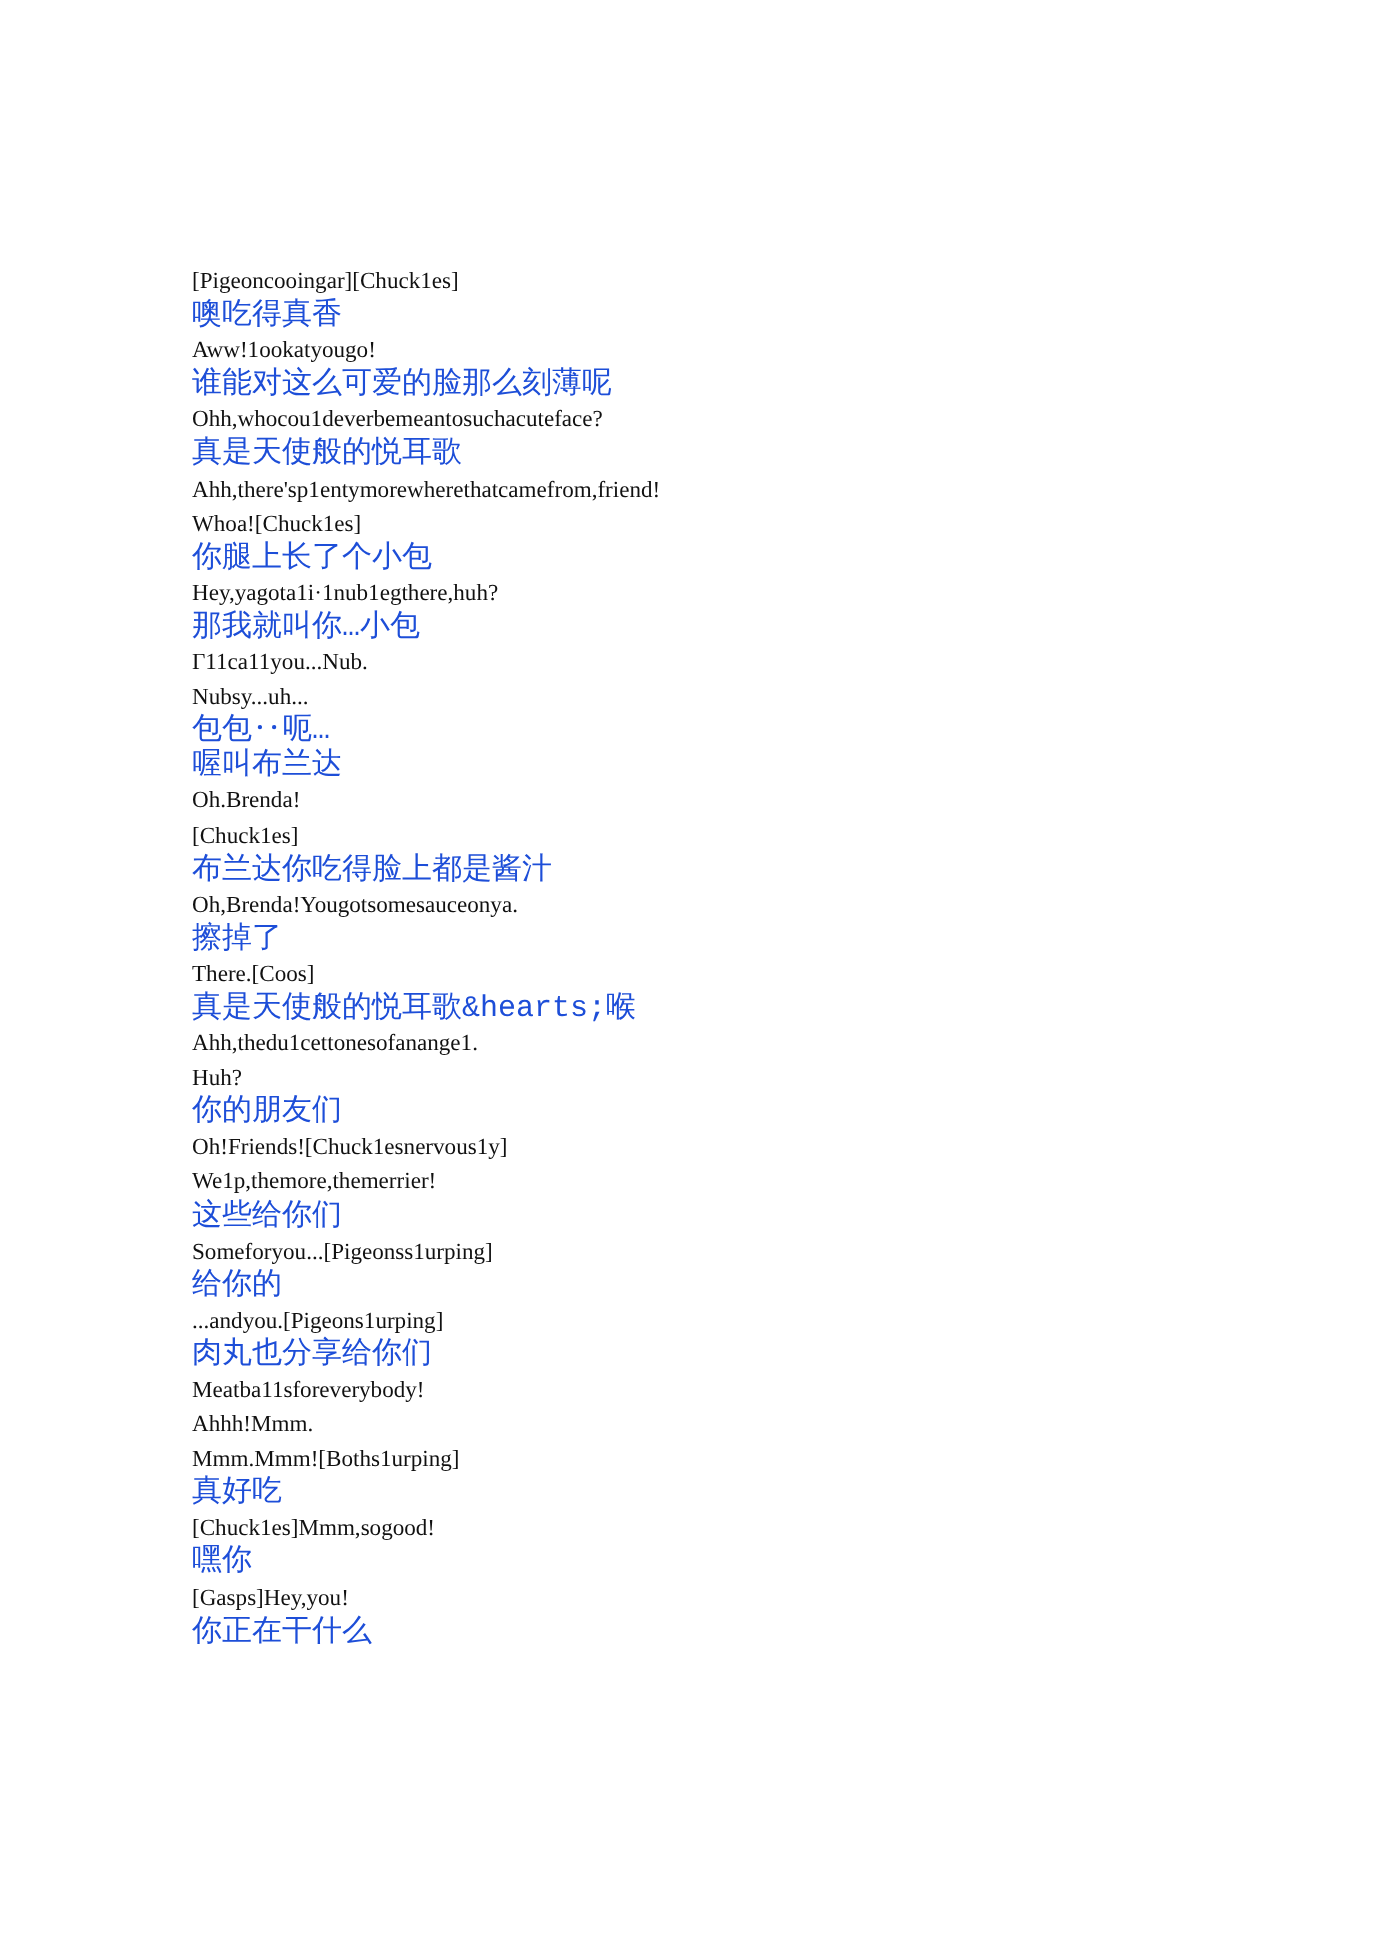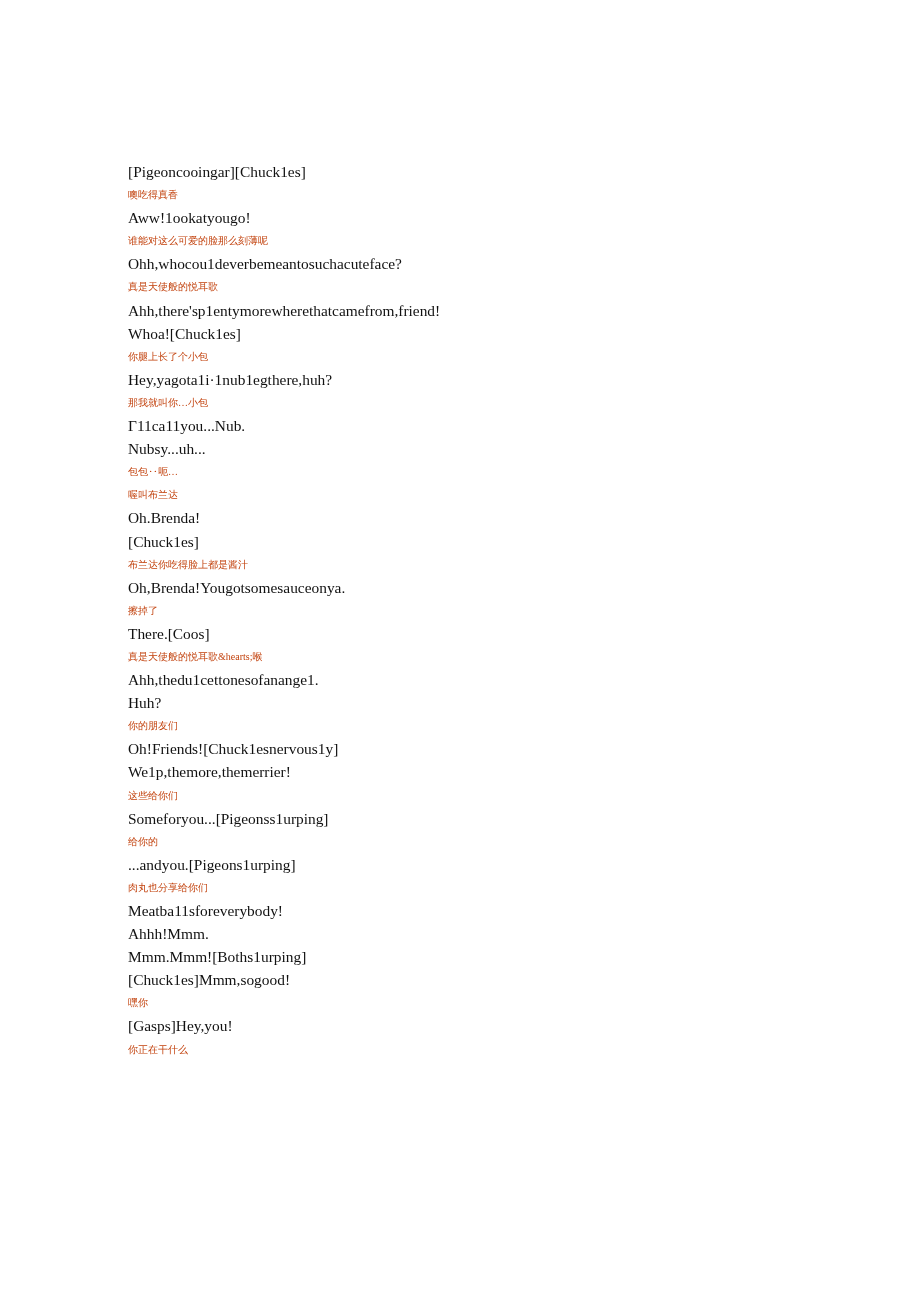--- a/index.html
+++ b/index.html
@@ -12,42 +12,42 @@
     width: 920px;
     height: 1301px;
     position: relative;
     overflow: hidden;
     font-family: "Liberation Serif", "DejaVu Serif", serif;
     -webkit-font-smoothing: antialiased;
   }
   #page {
     position: absolute;
     left: 0;
-    top: 0;
+    top: 16px;
     width: 920px;
     height: 911px;
     background: #ffffff;
   }
   #transcript {
     position: absolute;
     left: 128px;
     top: 160px;
     width: 700px;
   }
   .line {
     display: block;
     font-size: 15.2px;
     line-height: 23.1px;
     white-space: pre;
     letter-spacing: 0px;
   }
   .line.zh {
-    color: #c2410c;
-    font-family: Liberation Serif, serif;
-    font-size: 10px;
+    color: #1d4ed8;
+    font-family: Liberation Mono, monospace;
+    font-size: 20px;
   }
   .line.en {
     color: #111111;
     font-family: "Liberation Serif", "DejaVu Serif", serif;
     font-size: 15.4px;
   }
 </style>
 </head>
 <body>
 
@@ -81,18 +81,19 @@
       <span class="line en">Oh!Friends![Chuck1esnervous1y]</span>
       <span class="line en">We1p,themore,themerrier!</span>
       <span class="line zh">这些给你们</span>
       <span class="line en">Someforyou...[Pigeonss1urping]</span>
       <span class="line zh">给你的</span>
       <span class="line en">...andyou.[Pigeons1urping]</span>
       <span class="line zh">肉丸也分享给你们</span>
       <span class="line en">Meatba11sforeverybody!</span>
       <span class="line en">Ahhh!Mmm.</span>
       <span class="line en">Mmm.Mmm![Boths1urping]</span>
+      <span class="line zh">真好吃</span>
       <span class="line en">[Chuck1es]Mmm,sogood!</span>
       <span class="line zh">嘿你</span>
       <span class="line en">[Gasps]Hey,you!</span>
       <span class="line zh">你正在干什么</span>
     </div>
 </div>
 
 </body></html>

